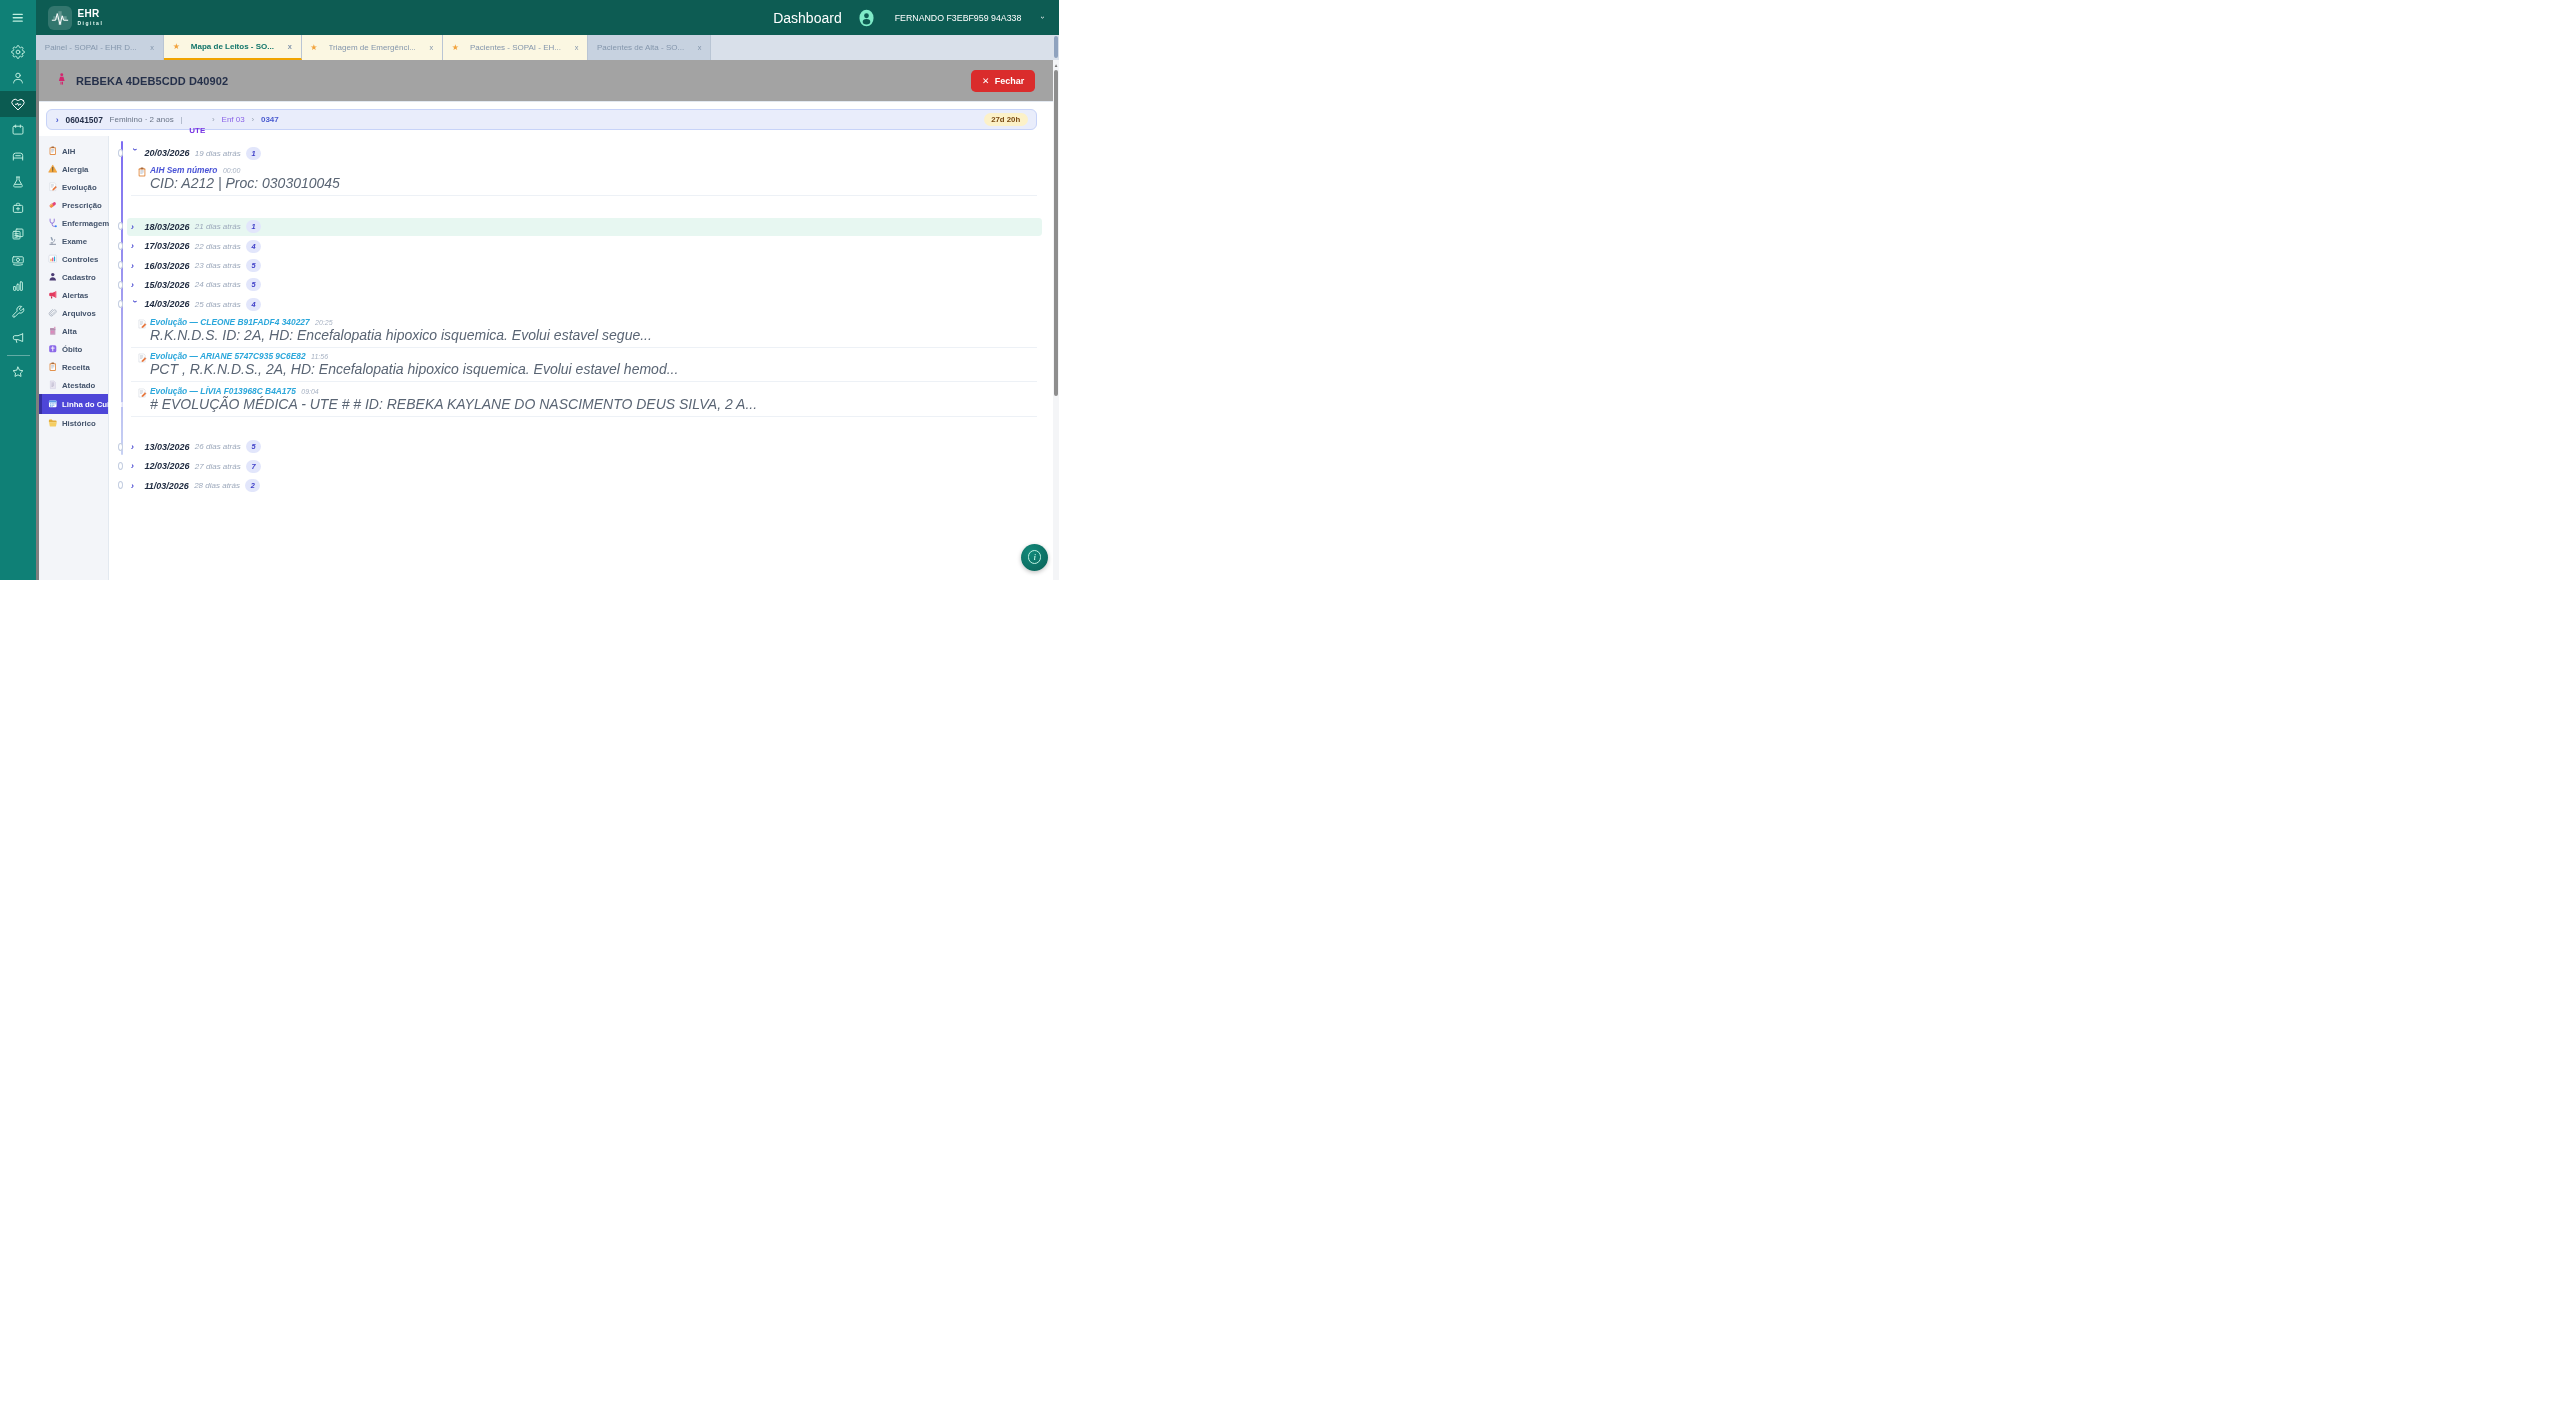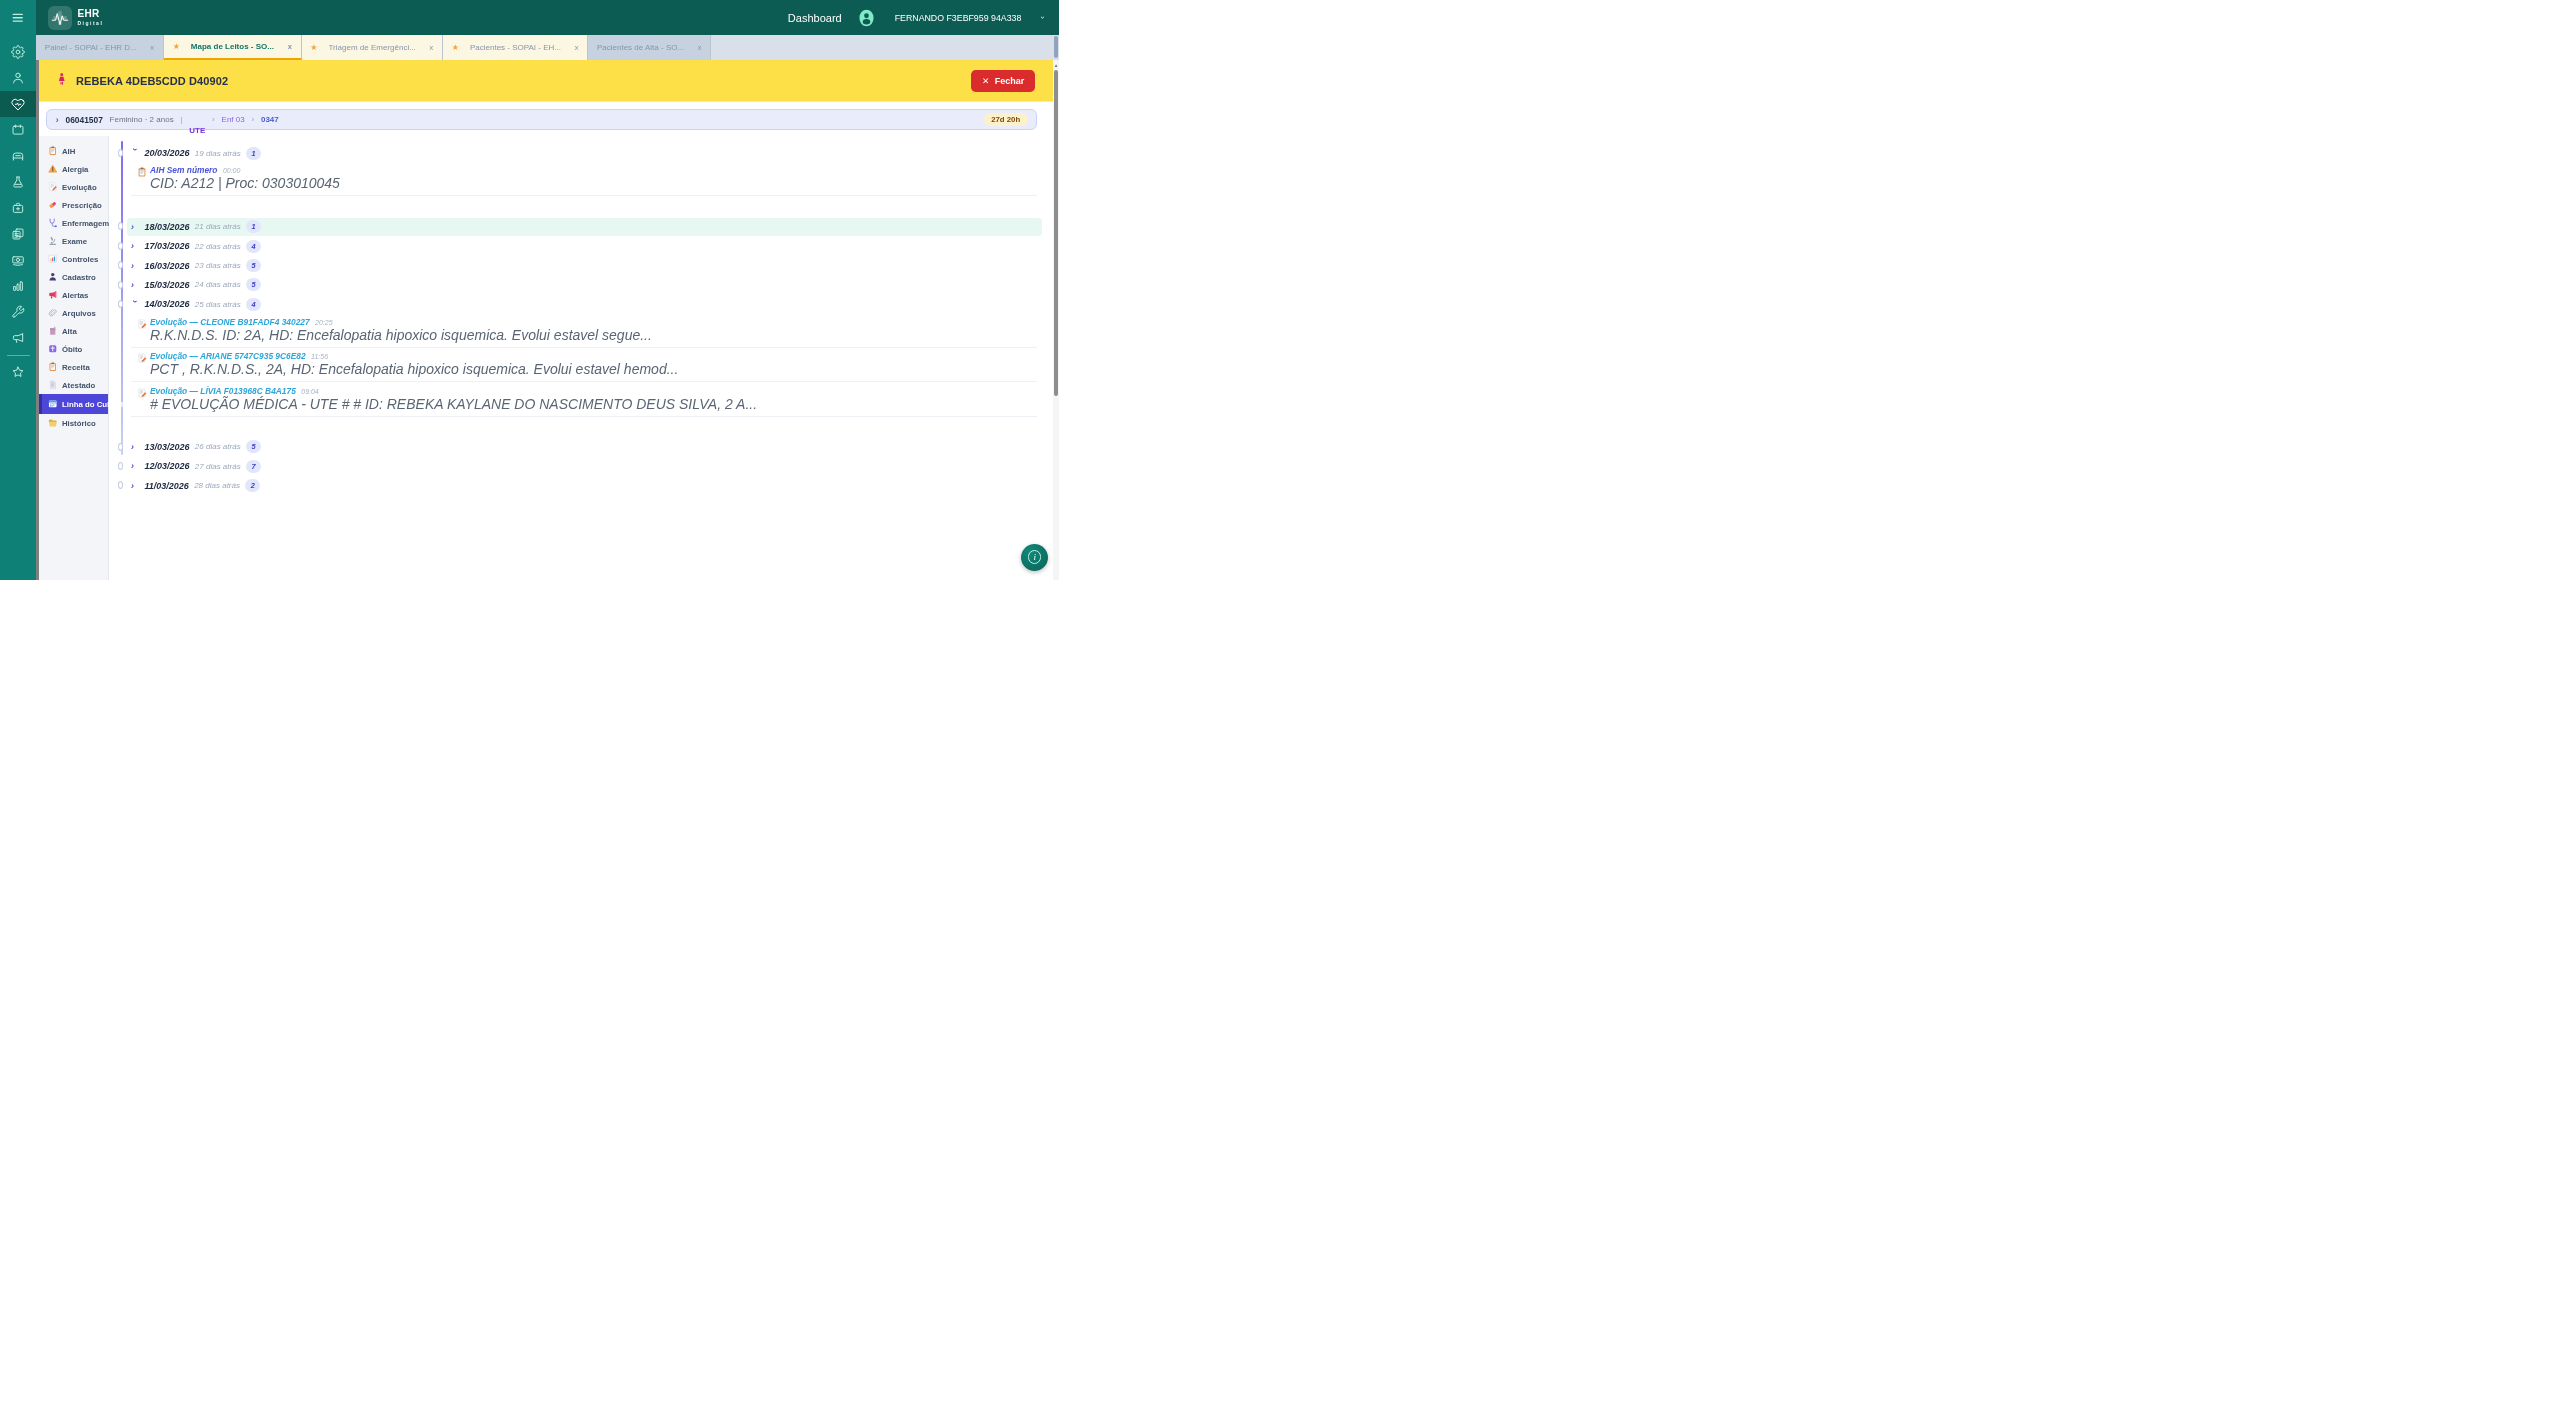--- a/index.html
+++ b/index.html
@@ -17,21 +17,21 @@
   .rail-divider { width:23px; height:0.7px; background:rgba(255,255,255,.35); margin:4px 0 3.4px 0; }
 
   
   .topbar { position:absolute; left:36px; top:0; right:0; height:35px; background:#0D5C53; display:flex; align-items:center; z-index:20; }
   .brand { display:flex; align-items:center; gap:6px; margin-left:11.5px; }
   .brand-logo { width:24px; height:24px; border-radius:6px; background:rgba(255,255,255,.16); display:flex; align-items:center; justify-content:center; }
   .brand-text { color:#fff; line-height:1; }
   .brand-name { font-size:10px; font-weight:800; letter-spacing:0.3px; }
   .brand-sub { font-size:5px; font-weight:700; letter-spacing:1.5px; margin-top:2px; color:#E7FBF4; }
   .topbar-right { margin-left:auto; display:flex; align-items:center; gap:16px; padding-right:15px; }
-  .dashboard-link { color:#fff; font-size:11px; cursor:pointer; }
+  .dashboard-link { color:#fff; font-size:14px; cursor:pointer; }
   .user-chip { display:flex; align-items:center; gap:20px; cursor:pointer; }
   .user-chip .uname { color:#fff; font-size:8.8px; }
   .user-chip .chev { color:#fff; font-size:8px; transform:rotate(90deg); display:inline-block; }
 
   
   .tabstrip { position:absolute; left:36px; top:35px; right:0; height:25px; background:#D9E0EA; display:flex; align-items:stretch; z-index:19; }
   .tab { display:flex; align-items:center; gap:11px; padding:0 8.8px; font-size:8px; color:#8496AC; background:#C7D2E0; border-right:0.7px solid #B9C5D4; cursor:pointer; white-space:nowrap; overflow:hidden; }
   .tab .star { color:#F2A33C; font-size:8px; }
   .tab .tx { overflow:hidden; text-overflow:ellipsis; }
   .tab .close { font-size:7.4px; color:#8496AC; margin-left:2.7px; cursor:pointer; }
@@ -41,21 +41,21 @@
 
   
   .vscroll { position:absolute; right:0; top:60px; width:6px; bottom:0; background:#F4F5F7; z-index:25; }
   .vscroll .arrow { position:absolute; top:2.7px; left:0; width:6px; text-align:center; font-size:4.7px; color:#777; cursor:pointer; }
   .vscroll .thumb { position:absolute; top:10px; left:0.7px; width:4.7px; height:326px; background:#8E8E8E; border-radius:2.7px; cursor:pointer; }
 
   
   .gutter { position:absolute; left:36px; top:60px; width:3.4px; bottom:0; background:#7F7F7F; z-index:15; }
 
   
-  .patient-bar { position:absolute; left:39px; top:60px; right:6px; height:42px; background:#fde047; border-bottom:0.7px solid #E3E9F1; display:flex; align-items:center; padding:0 18px; }
+  .patient-bar { position:absolute; left:39px; top:60px; right:6px; height:42px; background:#a3a3a3; border-bottom:0.7px solid #E3E9F1; display:flex; align-items:center; padding:0 18px; }
   .patient-title { display:flex; align-items:center; gap:9.5px; }
   .patient-title .pname { font-size:11px; font-weight:700; color:#25304A; letter-spacing:0.1px; }
   .btn-close { margin-left:auto; background:#DA2C2C; color:#fff; border:none; border-radius:4.7px; font-family:inherit; font-size:9px; font-weight:700; padding:6px 10.8px; display:flex; align-items:center; gap:5.4px; cursor:pointer; }
   .btn-close .x { font-size:8.8px; font-weight:400; }
 
   
   .info-bar { position:absolute; left:46px; top:109px; right:21.6px; height:21px; background:#E9EDFB; border:0.7px solid #C7D3F8; border-radius:6px; display:flex; align-items:center; padding:0 8.8px; gap:6.8px; font-size:8px; }
   .info-bar .exp { color:#4A5BD0; font-weight:700; font-size:8.8px; cursor:pointer; }
   .info-bar .pid { font-weight:700; color:#25304A; font-size:8.4px; }
   .info-bar .demo { color:#6A7587; }

